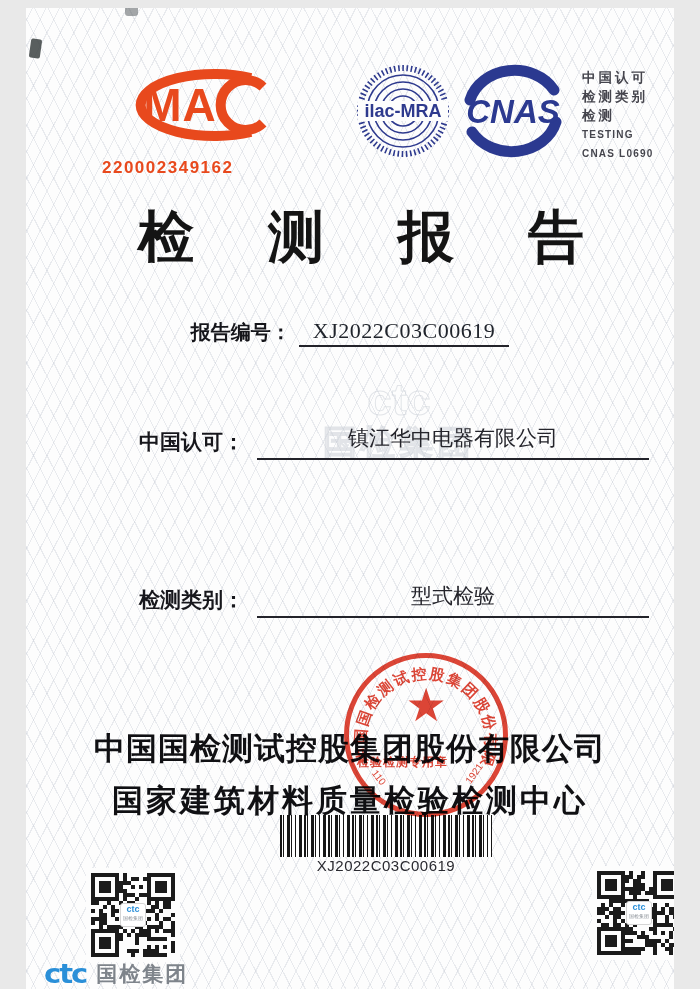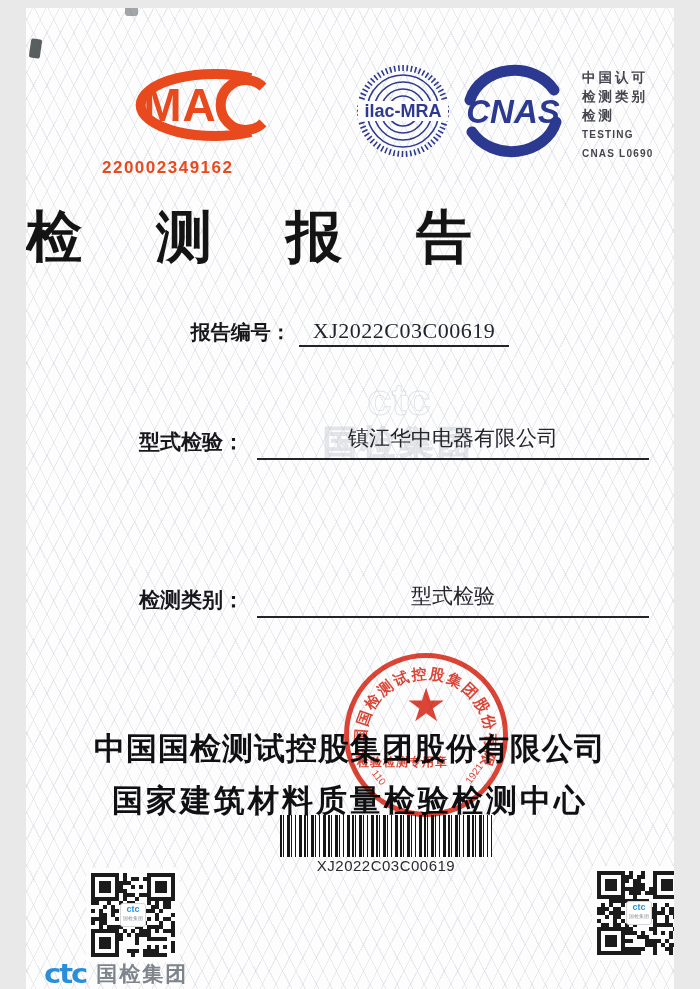--- a/index.html
+++ b/index.html
@@ -13,21 +13,21 @@
   }
   .abs{position:absolute;}
 
   
   .cma-num{left:76px;top:150px;color:#e8491d;font-weight:bold;font-size:17px;letter-spacing:1.5px;}
   .accred{left:556px;top:60px;color:#45454d;font-weight:bold;}
   .accred .zh{font-size:13.5px;letter-spacing:3px;line-height:19px;}
   .accred .en{font-size:10px;letter-spacing:1.2px;line-height:19px;}
 
   
-  .title{left:0;top:192px;width:100%;text-align:left;
+  .title{left:14px;top:192px;width:100%;text-align:center;
     font-family:"Liberation Serif", serif;font-weight:bold;font-size:56px;color:#141414;
     letter-spacing:6px;word-spacing:48px;}
 
   
   .repno{left:0;top:310px;width:100%;display:flex;justify-content:center;align-items:center;}
   .repno .lbl{font-size:20px;font-weight:bold;color:#15151a;font-family:"Liberation Serif", serif;}
   .repno .val{font-family:"Liberation Serif", serif;font-size:22px;color:#20242c;
     border-bottom:2px solid #23232a;padding:0 14px 1px;margin-left:8px;letter-spacing:0.5px;}
 
   
@@ -141,21 +141,21 @@
     <span class="lbl">报告编号：</span>
     <span class="val">XJ2022C03C00619</span>
   </div>
 
   <div class="abs wmark">
     <div class="w1">ctc</div>
     <div class="w2">国检集团</div>
   </div>
 
   <div class="abs field f1">
-    <span class="flabel">型式检验：</span>
+    <span class="flabel">中国认可：</span>
     <span class="fvalue">镇江华中电器有限公司</span>
   </div>
   <div class="abs field f3">
     <span class="flabel">检测类别：</span>
     <span class="fvalue">型式检验</span>
   </div>
 
   <div class="abs org org1">中国国检测试控股集团股份有限公司</div>
   <div class="abs org org2">国家建筑材料质量检验检测中心</div>
 

